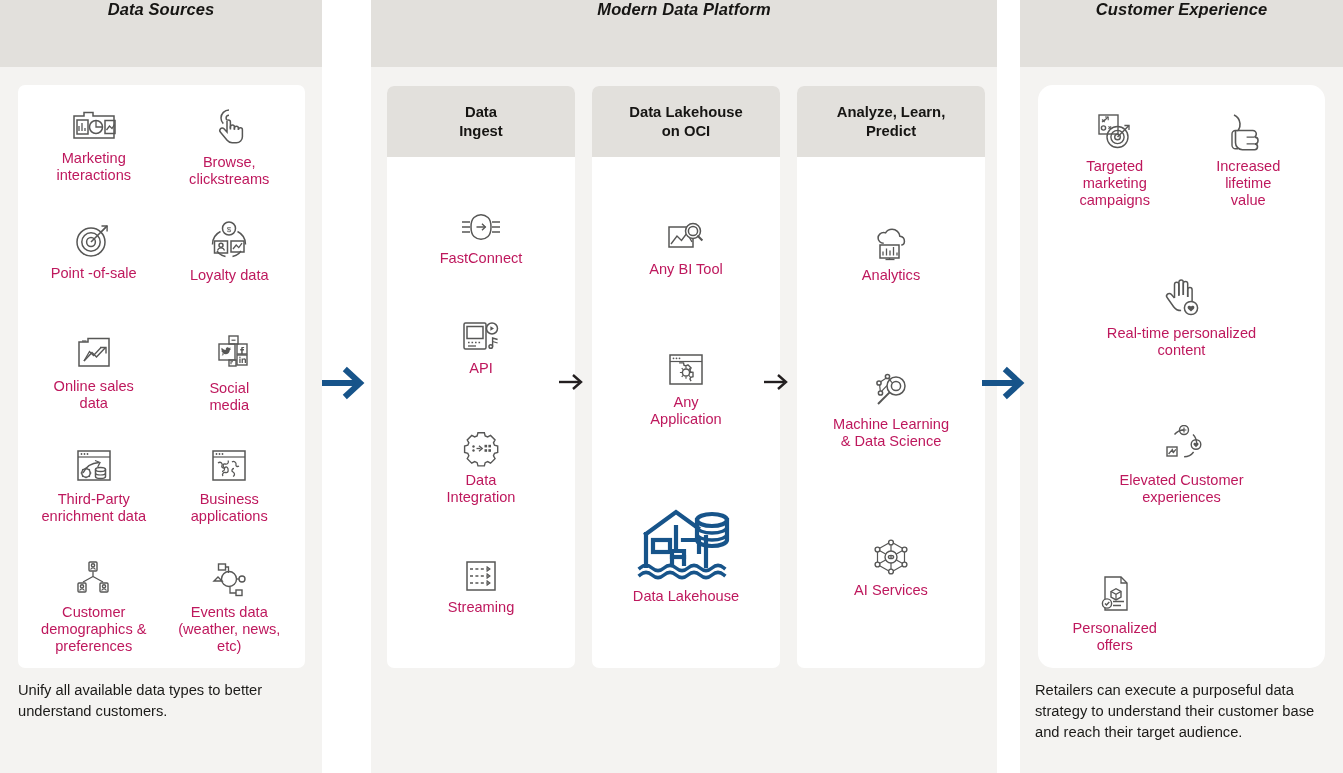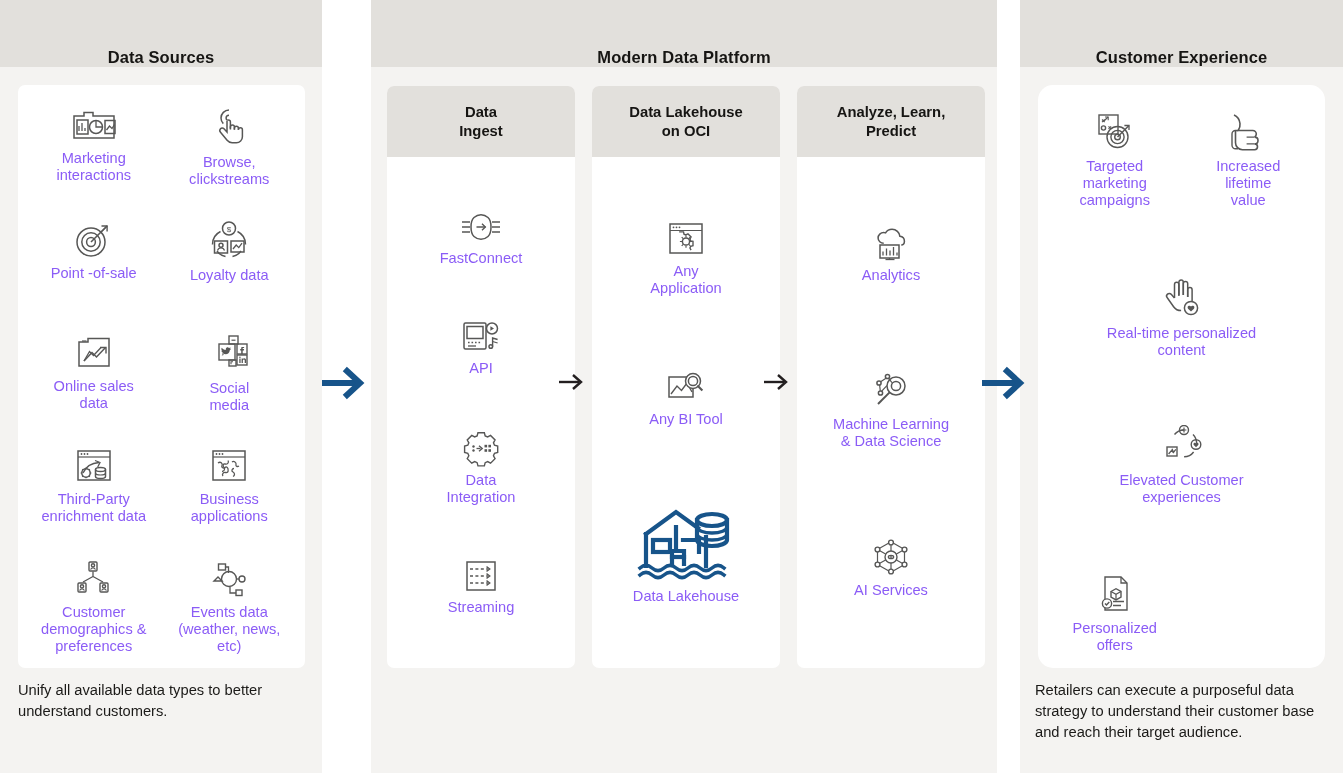--- a/index.html
+++ b/index.html
@@ -12,21 +12,21 @@
   .board { position: relative; width: 1343px; height: 773px; }
 
   
   .panel { position: absolute; top: 0; height: 773px; background: #f4f3f1; }
   .panel-left   { left: 0;    width: 322px; }
   .panel-middle { left: 359px; width: 626px; margin-left: 12px; }
   .panel-right  { left: 1020px; width: 323px; }
 
   .panel-header {
     height: 67px; background: #e2e0dc;
-    display: flex; align-items: flex-end; justify-content: center;
+    display: flex; align-items: flex-start; justify-content: center; font-style: italic;
   }
   .panel-title {
     font-size: 16.5px; font-weight: bold; color: #161513;
     letter-spacing: .1px;
   }
 
   
   .card {
     position: absolute; background: #ffffff; border-radius: 7px;
   }
@@ -42,21 +42,21 @@
   }
   .grid-left  { grid-auto-rows: 113px; }
 
   .item {
     display: flex; flex-direction: column;
     align-items: center; justify-content: flex-start;
     text-align: center; padding: 0 4px;
   }
   .item-icon { display: block; line-height: 0; margin-bottom: 5px; }
   .item-label {
-    font-size: 14.6px; color: #8b5cf6; line-height: 1.17;
+    font-size: 14.6px; color: #be185d; line-height: 1.17;
     white-space: pre-line;
   }
 
   
   .subcols {
     position: absolute; left: 0; top: 86px; width: 626px; height: 582px;
     display: flex; gap: 0;
   }
   .subcol {
     width: 188px; background: #ffffff;
@@ -381,46 +381,46 @@
 
       <div class="subcol">
         <div class="subcol-header">
           <div class="subcol-title">Data Lakehouse
 on OCI</div>
         </div>
         <div class="subcol-body">
 
           <div class="item">
             <span class="item-icon">
+              <svg width="44" height="36" viewBox="0 0 44 36" fill="none" stroke="#575756" stroke-width="1.5">
+                <path d="M5 7h24v20H5z"></path>
+                <path d="M7 24l6-8 4.5 4.5L23 13l5 9" stroke-width="1.4"></path>
+                <circle cx="29" cy="11" r="7.5" fill="#ffffff"></circle>
+                <circle cx="29" cy="11" r="4.6"></circle>
+                <path d="M33.4 15.4l5 5" stroke-width="2.1"></path>
+              </svg>
+            </span>
+            <span class="item-label">Any BI Tool</span>
+          </div>
+
+          <div class="item">
+            <span class="item-icon">
               <svg width="42" height="38" viewBox="0 0 42 38" fill="none" stroke="#575756" stroke-width="1.5">
                 <rect x="5" y="4" width="32" height="29"></rect>
                 <path d="M5 10.5h32" stroke-width="1.2"></path>
                 <circle cx="8.5" cy="7.3" r=".9" fill="#575756" stroke="none"></circle>
                 <circle cx="11.5" cy="7.3" r=".9" fill="#575756" stroke="none"></circle>
                 <circle cx="14.5" cy="7.3" r=".9" fill="#575756" stroke="none"></circle>
                 <path d="M18.6 14h4.8l.5 2.5 2 .85 2.3-1.25 3.4 3.4-1.25 2.3.85 2 2.5.5v4.8l-2.5.5-.85 2 1.25 2.3" transform="translate(-3,-1) scale(0.92)"></path>
                 <circle cx="21" cy="21.5" r="3.6"></circle>
                 <path d="M21 15.4v2.1M21 25.6v2.1M14.9 21.5H17M25 21.5h2.1M16.7 17.2l1.5 1.5M23.8 24.3l1.5 1.5M25.3 17.2l-1.5 1.5M18.2 24.3l-1.5 1.5" stroke-width="1.2"></path>
               </svg>
             </span>
             <span class="item-label">Any
 Application</span>
-          </div>
-
-          <div class="item">
-            <span class="item-icon">
-              <svg width="44" height="36" viewBox="0 0 44 36" fill="none" stroke="#575756" stroke-width="1.5">
-                <path d="M5 7h24v20H5z"></path>
-                <path d="M7 24l6-8 4.5 4.5L23 13l5 9" stroke-width="1.4"></path>
-                <circle cx="29" cy="11" r="7.5" fill="#ffffff"></circle>
-                <circle cx="29" cy="11" r="4.6"></circle>
-                <path d="M33.4 15.4l5 5" stroke-width="2.1"></path>
-              </svg>
-            </span>
-            <span class="item-label">Any BI Tool</span>
           </div>
 
           <div class="item">
             <span class="item-icon">
               <svg width="108" height="82" viewBox="0 0 108 82" fill="none" stroke="#17548a" stroke-width="4.2" stroke-linecap="square">
                 <path d="M14 33L44 11l22 16"></path>
                 <path d="M14 33v32M44 26v20M74 36v29"></path>
                 <rect x="21" y="39" width="17" height="12"></rect>
                 <path d="M51 39h16v12"></path>
                 <path d="M40 63v-13h12v13"></path>

